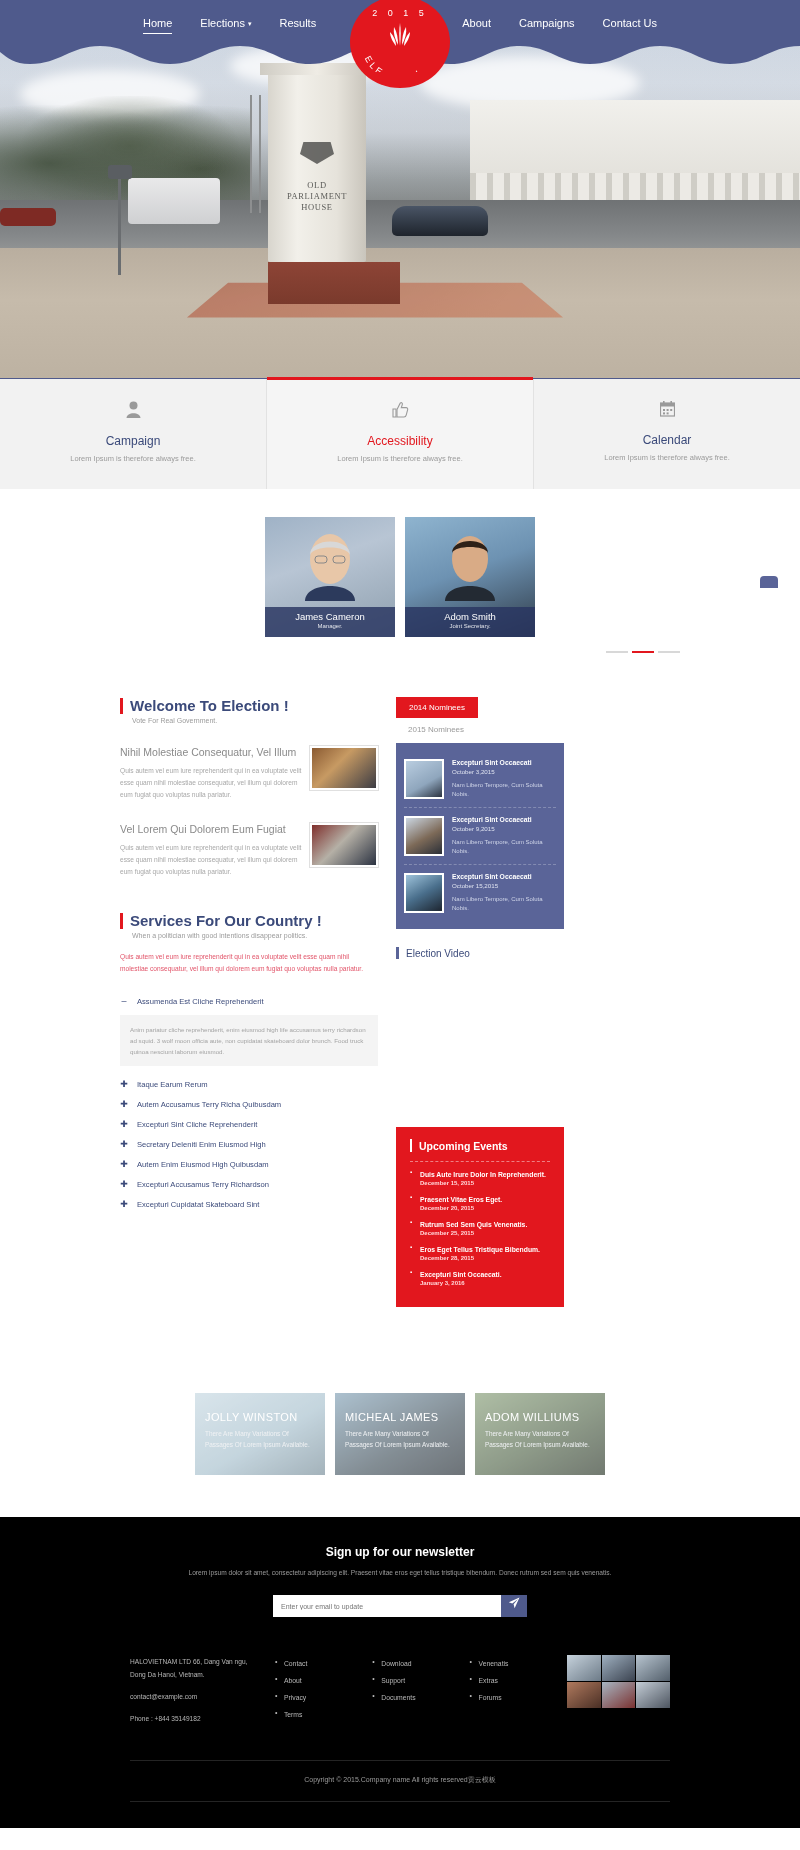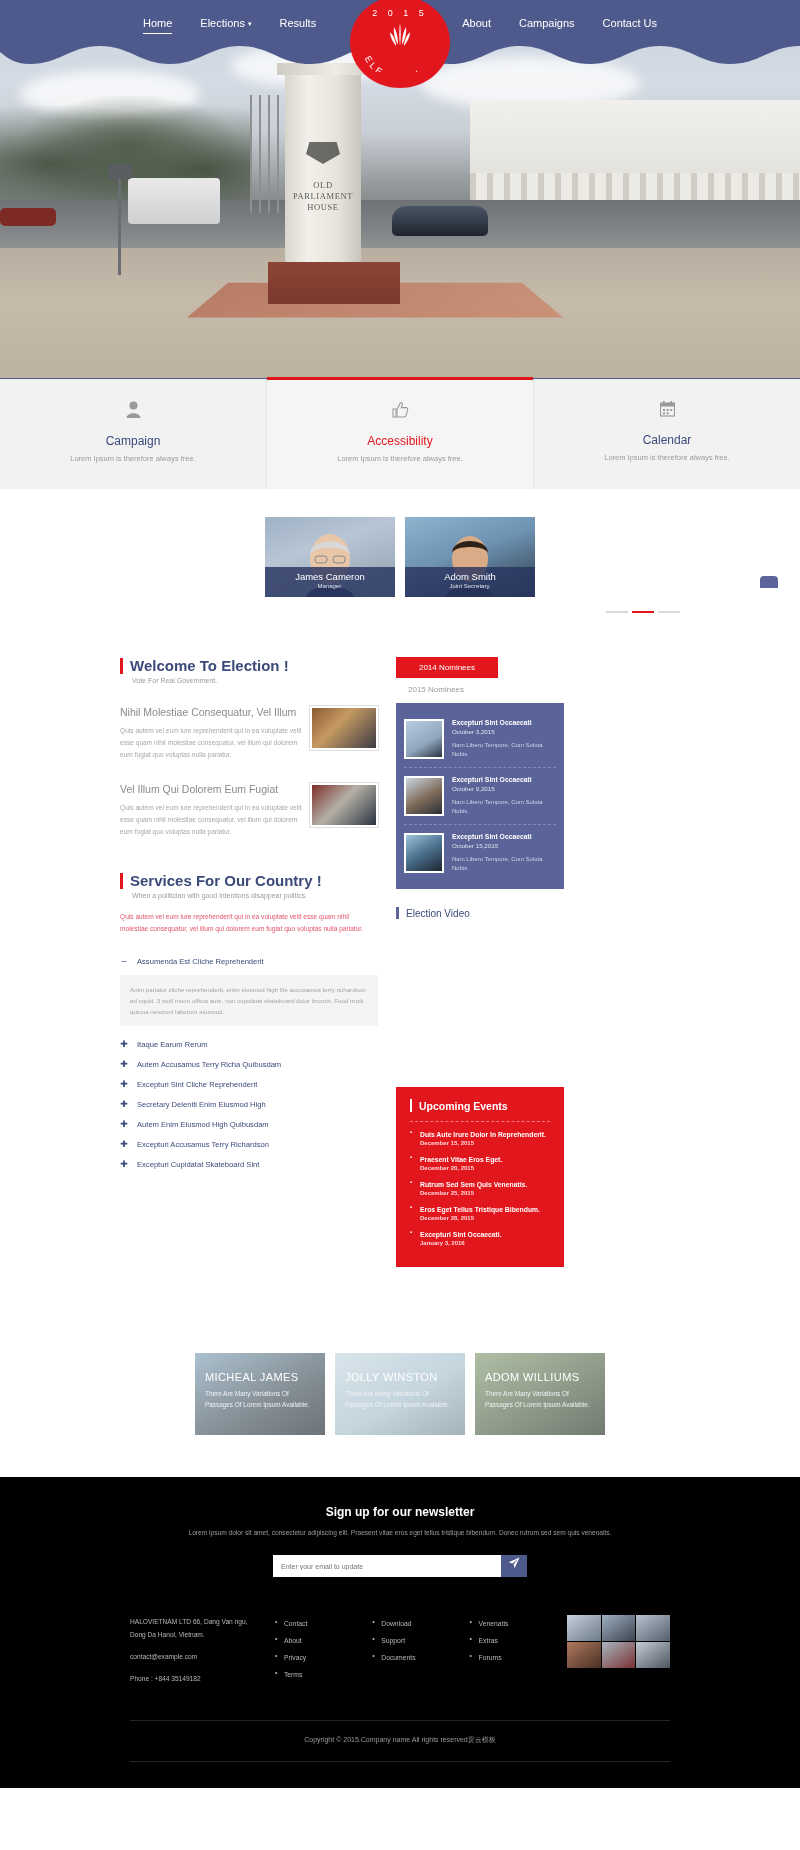--- a/index.html
+++ b/index.html
@@ -32,21 +32,21 @@
     position:absolute; left:0; right:0; top:248px; height:130px;
     background: linear-gradient(to bottom,#b9ae9f,#c6bbab 40%,#bdb2a2);
   }
   .brickpath {
     position:absolute; left:210px; top:268px; width:330px; height:60px;
     background: linear-gradient(135deg,#b5705a,#c98a6e);
     transform: perspective(200px) rotateX(55deg);
     opacity:.85;
   }
   .monument {
-    position:absolute; left:285px; top:72px; width:76px; height:190px;
+    position:absolute; left:268px; top:72px; width:98px; height:190px;
     background: linear-gradient(to right,#d8d5cd,#f2f0ea 30%,#e6e3db 70%,#c9c5bc);
     border-radius: 2px;
   }
   .monument:before {
     content:""; position:absolute; left:-8px; top:-9px; width:114px; height:12px;
     background: linear-gradient(to right,#cfccc4,#efece5,#c6c2b9);
   }
   .monument-base {
     position:absolute; left:268px; top:262px; width:132px; height:42px;
     background: linear-gradient(to bottom,#8d4436,#7a3a2c);
@@ -140,21 +140,21 @@
     content:""; position:absolute; left:0; right:0; top:-2px; height:3px; background:#e2171e;
   }
   .feature-icon { font-size:17px; color:#9a9a9a; line-height:22px; }
   .feature-title { margin-top:10px; font-size:12px; color:#3b4a7a; font-weight:400; }
   .feature.active .feature-title { color:#e2171e; }
   .feature-desc { margin-top:6px; font-size:7.5px; color:#9b9b9b; }
 
   
   .team { padding:28px 0 0; background:#fff; }
   .team-row { display:flex; justify-content:center; gap:10px; }
-  .team-card { width:130px; height:80px; position:relative; overflow:hidden; }
+  .team-card { width:130px; height:120px; position:relative; overflow:hidden; }
   .tc-photo { position:absolute; inset:0; }
   .tc-1 { background: linear-gradient(160deg,#9fb2c6 0%,#b8c5d4 38%,#8e9fae 100%); }
   .tc-2 { background: linear-gradient(160deg,#8fb4cf 0%,#6d92b2 45%,#2f3b48 100%); }
   .tc-3 { background: linear-gradient(160deg,#7a3b2c 0%,#b06b4a 40%,#4a2a20 100%); }
   .face { position:absolute; left:50%; transform:translateX(-50%); }
   .tc-cap {
     position:absolute; left:0; right:0; bottom:0; height:30px;
     background:rgba(40,52,96,.82); color:#fff; text-align:center; padding-top:4px;
   }
   .tc-name { font-size:9.5px; }
@@ -193,21 +193,21 @@
   .acc-sym { color:#3b4a7a; font-size:9px; width:8px; text-align:center; }
   .acc-body {
     background:#f4f4f4; font-size:6.2px; color:#a4a4a4; line-height:11px;
     padding:9px 10px; margin:4px 0 8px;
   }
 
   
   .tabs { display:flex; flex-direction:column; }
   .tab-on {
     background:#e2171e; color:#fff; font-size:8px; padding:6px 10px;
-    display:inline-block; width:102px; text-align:center;
+    display:inline-block; width:82px; text-align:center;
   }
   .tab-off { font-size:8px; color:#9b9b9b; padding:7px 0 9px 12px; }
   .nom-box { background:#5a6498; padding:8px; }
   .nom {
     display:flex; gap:8px; padding:8px 0;
     border-bottom:1px dashed rgba(255,255,255,.25);
   }
   .nom:last-child { border-bottom:none; }
   .nom-thumb { width:40px; height:40px; flex:none; border:2px solid #fff; }
   .nt-1 { background:linear-gradient(150deg,#b9cde0,#8fa6bd 60%,#2b3340); }
@@ -447,21 +447,21 @@
       <div class="post">
         <div class="post-body">
           <div class="post-title">Nihil Molestiae Consequatur, Vel Illum</div>
           <div class="post-text">Quis autem vel eum iure reprehenderit qui in ea voluptate velit esse quam nihil molestiae consequatur, vel illum qui dolorem eum fugiat quo voluptas nulla pariatur.</div>
         </div>
         <div class="post-thumb pt-1"></div>
       </div>
 
       <div class="post">
         <div class="post-body">
-          <div class="post-title">Vel Illum Qui Dolorem Eum Fugiat</div>
+          <div class="post-title">Vel Lorem Qui Dolorem Eum Fugiat</div>
           <div class="post-text">Quis autem vel eum iure reprehenderit qui in ea voluptate velit esse quam nihil molestiae consequatur, vel illum qui dolorem eum fugiat quo voluptas nulla pariatur.</div>
         </div>
         <div class="post-thumb pt-2"></div>
       </div>
 
       <div class="services">
         <div class="sec-title">
           <span class="sec-bar"></span>
           <span>Services For Our Country !</span>
         </div>
@@ -568,29 +568,29 @@
         </div>
         <div class="ev-item">
           <div class="ev-t">Excepturi Sint Occaecati.</div>
           <div class="ev-d">January 3, 2016</div>
         </div>
       </div>
     </div>
   </div>
 
   <div class="gallery">
+    <div class="gal g1">
+      <div class="gal-ov">
+        <div class="gal-name">JOLLY WINSTON</div>
+        <div class="gal-txt">There Are Many Variations Of Passages Of Lorem Ipsum Available.</div>
+      </div>
+    </div>
     <div class="gal g2">
       <div class="gal-ov">
         <div class="gal-name">MICHEAL JAMES</div>
-        <div class="gal-txt">There Are Many Variations Of Passages Of Lorem Ipsum Available.</div>
-      </div>
-    </div>
-    <div class="gal g1">
-      <div class="gal-ov">
-        <div class="gal-name">JOLLY WINSTON</div>
         <div class="gal-txt">There Are Many Variations Of Passages Of Lorem Ipsum Available.</div>
       </div>
     </div>
     <div class="gal g3">
       <div class="gal-ov">
         <div class="gal-name">ADOM WILLIUMS</div>
         <div class="gal-txt">There Are Many Variations Of Passages Of Lorem Ipsum Available.</div>
       </div>
     </div>
   </div>

